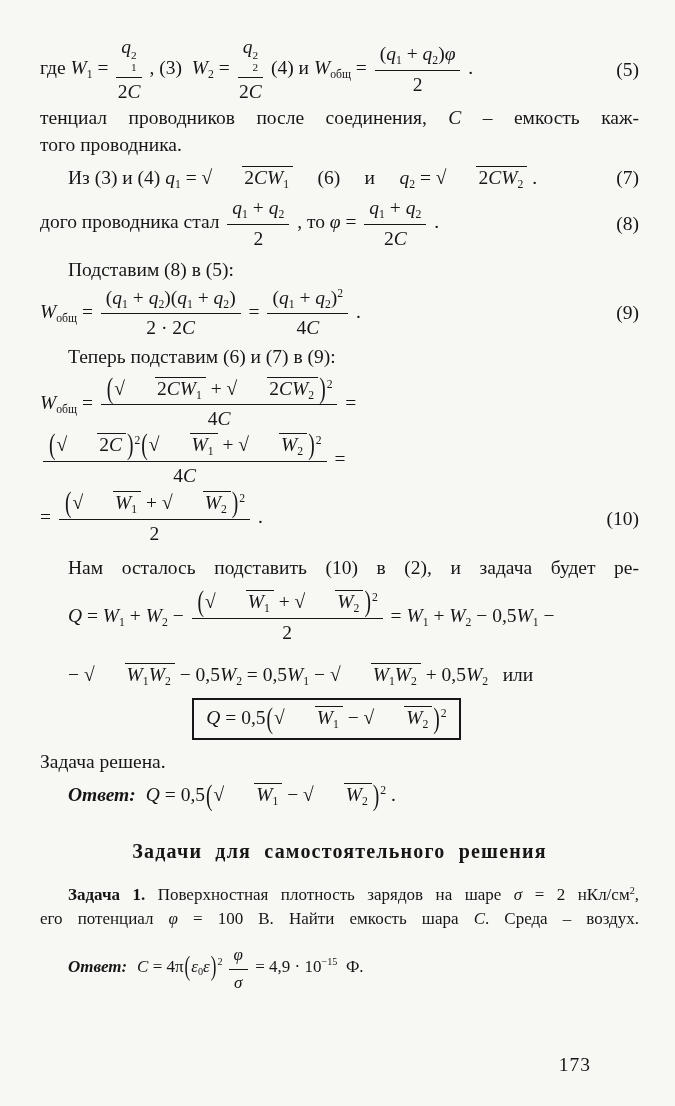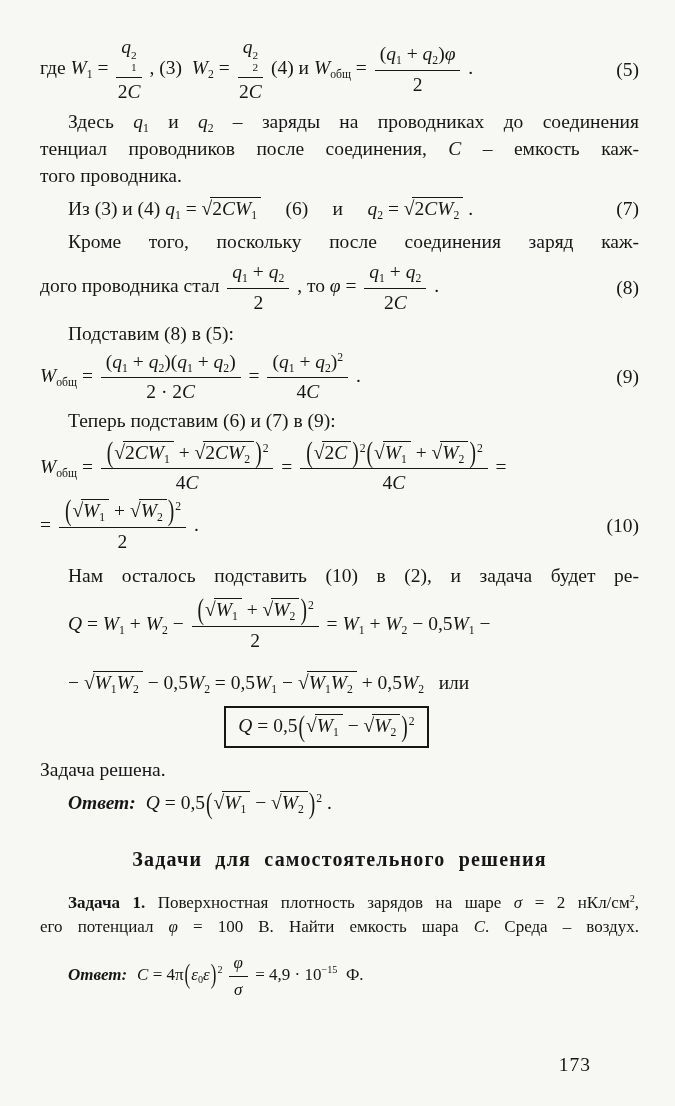--- a/index.html
+++ b/index.html
@@ -34,44 +34,42 @@
   .sb{font-size:0.6em;vertical-align:-0.35em;line-height:1;}
   .su{font-size:0.6em;vertical-align:0.62em;line-height:1;}
   .ss{display:inline-flex;flex-direction:column;align-items:flex-start;
       font-size:0.58em;line-height:1.12;vertical-align:-0.5em;}
   .frac{display:inline-block;vertical-align:middle;text-align:center;
         margin:0 3px;line-height:1.25;}
   .frac>.num{display:block;border-bottom:1.7px solid currentColor;padding:1px 5px 3px 5px;}
   .frac>.den{display:block;padding-top:2px;}
   .sqrt{white-space:nowrap;}
   .rad{margin-right:-2px;font-style:normal;}
-  .sbar{border-top:1.7px solid currentColor;padding:0 4px 0 2px;}
+  .sbar{border-top:1.7px solid currentColor;padding:0 4px 0 2px;margin-left:32px;}
   .bp{display:inline-block;transform:scaleY(1.55);margin:0 1px;font-style:normal;}
   .gapSp{display:inline-block;}
   .vgap{width:100%;}
   .pagenum{position:absolute;right:84px;bottom:28px;font-size:19.5px;
            letter-spacing:1px;}
 </style>
 </head>
 <body>
 
 <div class="page">
   <main class="content" id="content">
       <div class="line eq" style="margin-top: 8px;">
         <span class="eqbody"><span class="rm">где </span><span class="it">W</span><span class="sb">1</span><span class="rm"> = </span><span class="frac"><span class="num"><span class="it">q</span><span class="ss"><span class="ssu">2</span><span class="ssb">1</span></span></span><span class="den"><span class="rm">2</span><span class="it">C</span></span></span><span class="rm"> , (3)  </span><span class="it">W</span><span class="sb">2</span><span class="rm"> = </span><span class="frac"><span class="num"><span class="it">q</span><span class="ss"><span class="ssu">2</span><span class="ssb">2</span></span></span><span class="den"><span class="rm">2</span><span class="it">C</span></span></span><span class="rm"> (4) и </span><span class="it">W</span><span class="sb">общ</span><span class="rm"> = </span><span class="frac"><span class="num"><span class="rm">(</span><span class="it">q</span><span class="sb">1</span><span class="rm"> + </span><span class="it">q</span><span class="sb">2</span><span class="rm">)</span><span class="it">φ</span></span><span class="den"><span class="rm">2</span></span></span><span class="rm"> .</span></span>
         <span class="eqnum">(5)</span>
       </div>
-      <div class="line txt ind just" style="margin-top: 4px;"><span class="rm">Здесь </span><span class="it">q</span><span class="sb">1</span><span class="rm"> и </span><span class="it">q</span><span class="sb">2</span><span class="rm"> – заряды на проводниках до соединения</span></div>
       <div class="line txt just"><span class="rm">тенциал проводников после соединения, </span><span class="it">C</span><span class="rm"> – емкость каж-</span></div>
       <div class="line txt"><span class="rm">того проводника.</span></div>
       <div class="line eq ind" style="margin-top: 6px;">
         <span class="eqbody"><span class="rm">Из (3) и (4) </span><span class="it">q</span><span class="sb">1</span><span class="rm"> = </span><span class="sqrt"><span class="rad">√</span><span class="sbar"><span class="rm">2</span><span class="it">CW</span><span class="sb">1</span></span></span><span class="rm">     (6)     и     </span><span class="it">q</span><span class="sb">2</span><span class="rm"> = </span><span class="sqrt"><span class="rad">√</span><span class="sbar"><span class="rm">2</span><span class="it">CW</span><span class="sb">2</span></span></span><span class="rm"> .</span></span>
         <span class="eqnum">(7)</span>
       </div>
-      <div class="line txt ind just" style="margin-top: 6px;"><span class="rm">Кроме того, поскольку после соединения заряд каж-</span></div>
       <div class="line eq" style="margin-top: 4px;">
         <span class="eqbody"><span class="rm">дого проводника стал </span><span class="frac"><span class="num"><span class="it">q</span><span class="sb">1</span><span class="rm"> + </span><span class="it">q</span><span class="sb">2</span></span><span class="den"><span class="rm">2</span></span></span><span class="rm"> , то </span><span class="it">φ</span><span class="rm"> = </span><span class="frac"><span class="num"><span class="it">q</span><span class="sb">1</span><span class="rm"> + </span><span class="it">q</span><span class="sb">2</span></span><span class="den"><span class="rm">2</span><span class="it">C</span></span></span><span class="rm"> .</span></span>
         <span class="eqnum">(8)</span>
       </div>
       <div class="line txt ind" style="margin-top: 4px;"><span class="rm">Подставим (8) в (5):</span></div>
       <div class="line eq" style="margin-top: 2px;">
         <span class="eqbody"><span class="it">W</span><span class="sb">общ</span><span class="rm"> = </span><span class="frac"><span class="num"><span class="rm">(</span><span class="it">q</span><span class="sb">1</span><span class="rm"> + </span><span class="it">q</span><span class="sb">2</span><span class="rm">)(</span><span class="it">q</span><span class="sb">1</span><span class="rm"> + </span><span class="it">q</span><span class="sb">2</span><span class="rm">)</span></span><span class="den"><span class="rm">2 · 2</span><span class="it">C</span></span></span><span class="rm"> = </span><span class="frac"><span class="num"><span class="rm">(</span><span class="it">q</span><span class="sb">1</span><span class="rm"> + </span><span class="it">q</span><span class="sb">2</span><span class="rm">)</span><span class="su">2</span></span><span class="den"><span class="rm">4</span><span class="it">C</span></span></span><span class="rm"> .</span></span>
         <span class="eqnum">(9)</span>
       </div>
       <div class="line txt ind" style="margin-top: 2px;"><span class="rm">Теперь подставим (6) и (7) в (9):</span></div>

